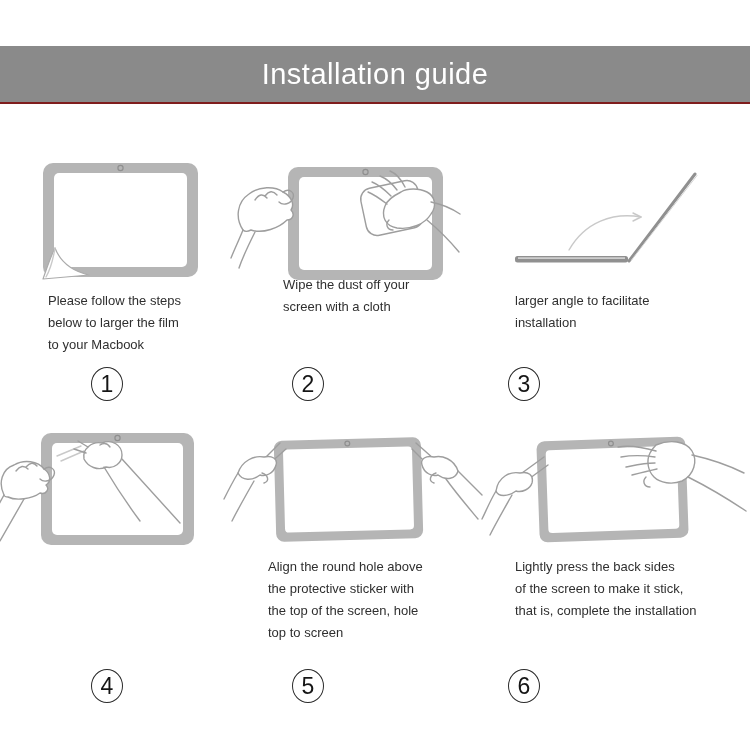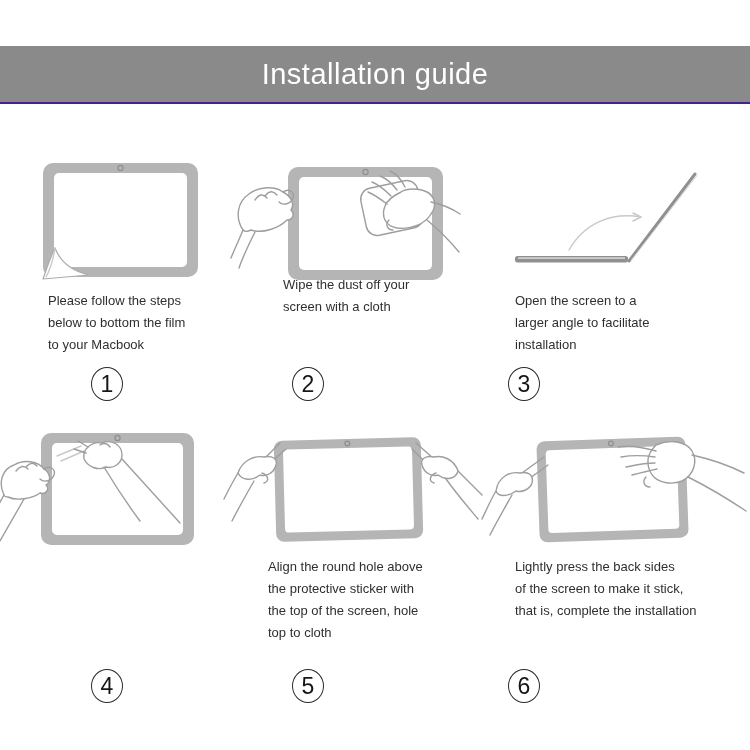--- a/index.html
+++ b/index.html
@@ -1,21 +1,21 @@
 <!DOCTYPE html>
 <html style="--header-bg: #8a8a8a; --header-text: #ffffff; --bezel: #b5b5b5; --line: #9e9e9e; --caption: #2f2f2f; --circle: #2a2a2a;"><head>
 <meta charset="utf-8">
 <style>
   html,body{margin:0;padding:0;background:#ffffff;}
   #page{position:relative;width:750px;height:750px;background:#fff;overflow:hidden;
         font-family:"Liberation Sans",sans-serif;}
 
   
   #hdr{position:absolute;left:0;top:46px;width:750px;height:56px;
-       background:var(--header-bg);border-bottom:2px solid #4c1d95;
+       background:var(--header-bg);border-bottom:2px solid #7f1d1d;
        display:flex;align-items:center;justify-content:center;}
   #hdr .t{color:var(--header-text);font-size:29px;letter-spacing:.5px;}
 
   
   .cap{position:absolute;color:var(--caption);font-size:13px;line-height:22px;}
   .cap div{white-space:nowrap;}
 
   
   .num{position:absolute;width:30px;height:32px;border:1.6px solid var(--circle);
        border-radius:50%;display:flex;align-items:center;justify-content:center;
@@ -129,37 +129,36 @@
     <g>
       <path class="hand" d="M168,20 C182,14 198,16 204,26 C210,36 206,50 194,56 C184,60 172,58 166,52 C160,46 158,36 162,28 C164,24 166,22 168,20 Z"></path>
       <path class="ln" d="M168,26 C154,22 142,20 130,22 M167,32 C154,30 144,30 133,32 M167,38 C156,38 148,40 138,42 M169,44 C160,46 152,48 144,50"></path>
       <path class="ln" d="M158,52 C154,56 156,62 162,62"></path>
       <path class="ln" d="M204,30 C222,34 240,40 256,48 M200,52 C220,62 240,74 258,86"></path>
     </g>
   </svg>
 
   <div class="cap" style="left:48px;top:290px">
     <div>Please follow the steps</div>
-    <div>below to bottom the film</div>
+    <div>below to larger the film</div>
     <div>to your Macbook</div>
   </div>
   <div class="cap" style="left:283px;top:274px">
     <div>Wipe the dust off your</div>
     <div>screen with a cloth</div>
   </div>
   <div class="cap" style="left:515px;top:290px">
-    <div>Open the screen to a</div>
     <div>larger angle to facilitate</div>
     <div>installation</div>
   </div>
   <div class="cap" style="left:268px;top:556px">
     <div>Align the round hole above</div>
     <div>the protective sticker with</div>
     <div>the top of the screen, hole</div>
-    <div>top to cloth</div>
+    <div>top to screen</div>
   </div>
   <div class="cap" style="left:515px;top:556px">
     <div>Lightly press the back sides</div>
     <div>of the screen to make it stick,</div>
     <div>that is, complete the installation</div>
   </div>
 
   <div class="num" style="left:91px;top:367px">
       <span>1</span>
     </div>

